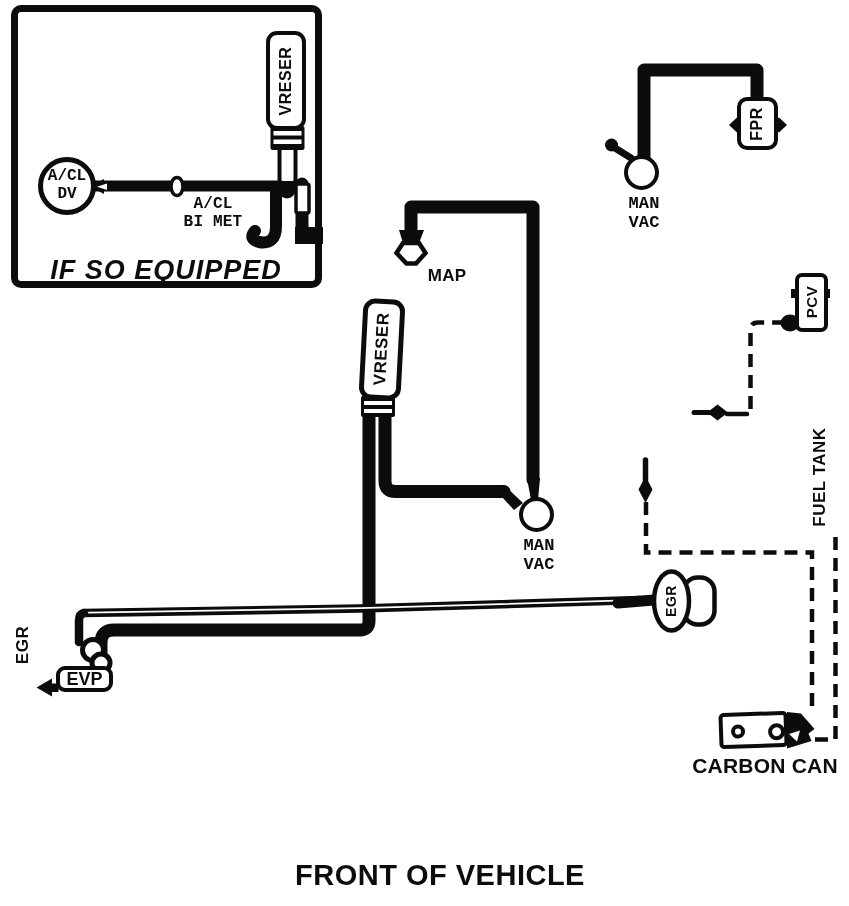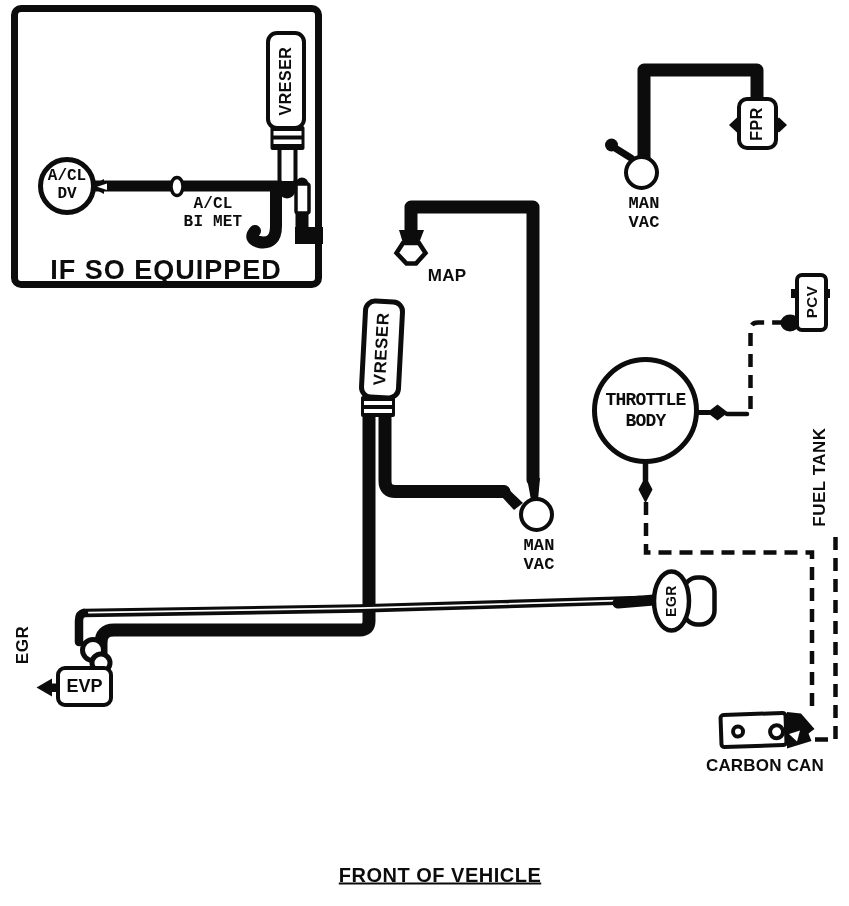--- a/index.html
+++ b/index.html
@@ -118,61 +118,57 @@
   <div class="comp round two-line" style="left:38px;top:157px;width:58px;height:58px;border-width:5px;font-size:16px;font-weight:bold;">
     <div>A/CL</div>
     <div>DV</div>
   </div>
 
   <div class="lbl two-line" style="left:213px;top:214px;font-size:16px;">
     <div>A/CL</div>
     <div>BI MET</div>
   </div>
 
-  <div class="lbl" style="left:166px;top:270px;font-size:27px;letter-spacing:1px;">IF SO EQUIPPED</div>
+  <div class="lbl" style="left:166px;top:270px;font-size:27px;letter-spacing:1px;font-style:italic;">IF SO EQUIPPED</div>
 
   <div class="lbl" style="left:410px;top:276px;font-size:17px;margin-left:37px;">MAP</div>
 
   <div class="comp" style="left:361px;top:299px;width:42px;height:101px;border-width:5px;border-radius:12px;transform:rotate(3deg);"></div>
   <div class="vlbl" style="left:382px;top:349px;font-size:17px;transform:translate(-50%,-50%) rotate(-87deg);">VRESER</div>
 
   <div class="comp round" style="left:624px;top:155px;width:35px;height:35px;"></div>
   <div class="lbl two-line" style="left:644px;top:213px;font-size:17px;">
     <div>MAN</div>
     <div>VAC</div>
   </div>
 
   <div class="comp" style="left:737px;top:97px;width:41px;height:53px;border-radius:10px;"></div>
   <div class="vlbl" style="left:757px;top:124px;font-size:16px;">FPR</div>
 
   <div class="comp" style="left:795px;top:273px;width:33px;height:59px;border-radius:7px;"></div>
   <div class="vlbl" style="left:811px;top:302px;font-size:15px;">PCV</div>
 
-  <div class="comp round two-line" style="left:592px;top:357px;width:107px;height:107px;border-width:5px;font-size:18px;font-weight:bold;letter-spacing:-0.8px;">
-    <div>THROTTLE</div>
-    <div>BODY</div>
-  </div>
 
   <div class="vlbl" style="left:820px;top:477px;font-size:17px;">FUEL TANK</div>
 
   <div class="comp round" style="left:519px;top:497px;width:35px;height:35px;"></div>
   <div class="lbl two-line" style="left:539px;top:555px;font-size:17px;">
     <div>MAN</div>
     <div>VAC</div>
   </div>
 
   <div class="vlbl" style="left:671px;top:601px;font-size:14px;">EGR</div>
 
   <div class="vlbl" style="left:23px;top:645px;font-size:17px;">EGR</div>
 
-  <div class="comp" style="left:56px;top:666px;width:57px;height:41px;border-radius:9px;font-size:18px;font-weight:bold;">
+  <div class="comp" style="left:56px;top:666px;width:57px;height:26px;border-radius:9px;font-size:18px;font-weight:bold;">
     <div>EVP</div>
   </div>
 
   <div class="comp" style="left:719px;top:712px;width:69px;height:36px;border-radius:5px;transform:rotate(-2deg);">
     <div class="port" style="left:8px;top:8px;width:14px;height:14px;"></div>
     <div class="port" style="left:45px;top:8px;width:17px;height:17px;border-width:4.5px;"></div>
   </div>
-  <div class="lbl" style="left:765px;top:766px;font-size:17px;">CARBON CAN</div>
+  <div class="lbl" style="left:765px;top:766px;font-size:21px;">CARBON CAN</div>
 
-  <div class="lbl" style="left:440px;top:875px;font-size:20px;letter-spacing:.5px;text-decoration:underline;">FRONT OF VEHICLE</div>
+  <div class="lbl" style="left:440px;top:875px;font-size:29px;letter-spacing:.5px;">FRONT OF VEHICLE</div>
 
 </div>
 
 </body></html>

